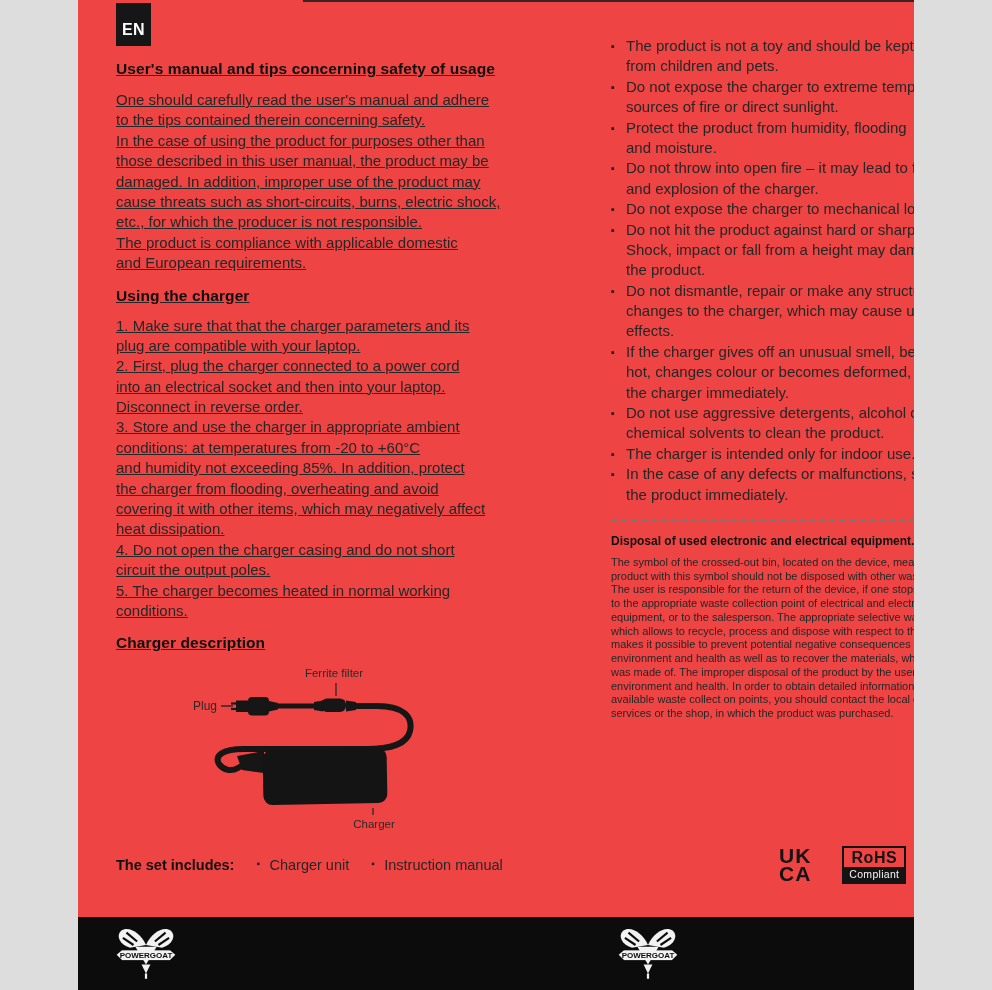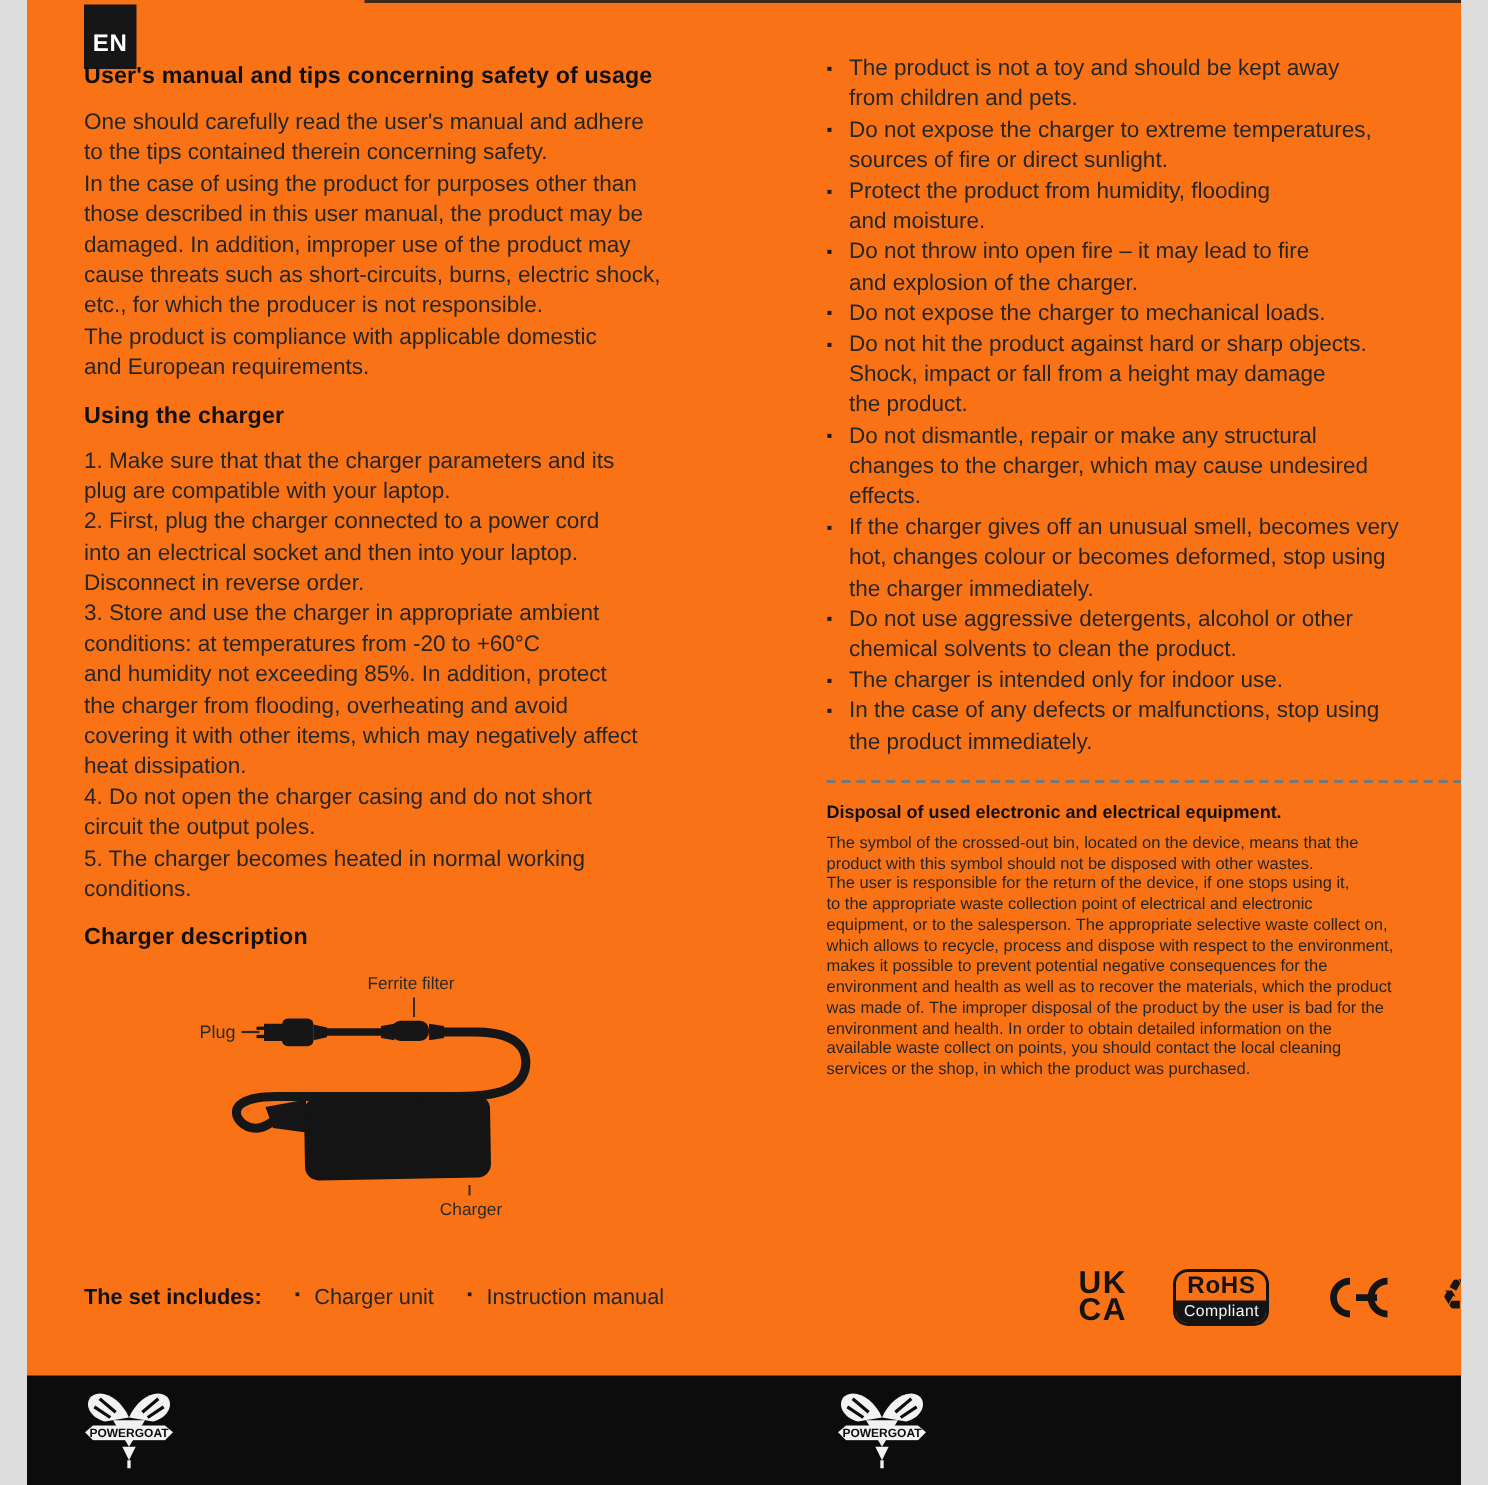--- a/index.html
+++ b/index.html
@@ -1,45 +1,45 @@
 <!DOCTYPE html>
 <html><head>
 <meta charset="utf-8">
 <style>
   html,body{margin:0;padding:0;background:#dddddd;}
   .page{
-    position:relative;width:956px;height:990px;background:#f97316;
+    position:relative;width:836px;height:990px;background:#ef4444;
     font-family:"Liberation Sans",sans-serif;color:#262626;overflow:hidden;
     margin:0 auto;
   }
   .topline{position:absolute;top:0;left:225px;width:767px;height:2px;background:#1c1c1c;opacity:.85;}
   .en-badge{
     position:absolute;left:38px;top:3px;width:35px;height:43px;background:#161616;
     color:#fff;font-weight:bold;font-size:16px;display:flex;align-items:flex-end;
     justify-content:center;padding-bottom:7px;box-sizing:border-box;letter-spacing:.5px;
   }
-  .col-left{position:absolute;left:38px;top:42px;width:470px;}
+  .col-left{position:absolute;left:38px;top:60px;width:470px;text-decoration:underline;}
   .col-right{position:absolute;left:533px;top:36px;width:424px;}
   .h{font-size:15.5px;font-weight:bold;color:#101010;margin:0 0 12px 0;letter-spacing:.1px;}
   .body-text{font-size:15px;line-height:1.36;white-space:pre-line;margin:0 0 13px 0;}
   .remarks{list-style:none;margin:0;padding:0;font-size:15px;line-height:1.36;}
   .remarks li{position:relative;padding-left:15px;white-space:pre-line;}
   .remarks li::before{content:"▪";position:absolute;left:0;top:0;font-size:11px;line-height:1.85;color:#1d1d1d;}
   .divider{border:none;border-top:2px dashed #777;margin:15px 0 12px 0;}
   .small-h{font-size:12px;font-weight:bold;color:#101010;margin:0 0 8px 0;}
   .small-text{font-size:11px;line-height:1.25;white-space:pre-line;margin:0;}
   .diagram{display:block;margin:2px 0 0 0;}
   .diagram text{font-family:"Liberation Sans",sans-serif;fill:#2a2a2a;}
   .set-line{position:absolute;left:38px;top:857px;display:flex;align-items:center;gap:22px;font-size:14.5px;}
   .set-label{font-weight:bold;color:#101010;}
   .set-item{position:relative;padding-left:13px;}
   .set-item::before{content:"▪";position:absolute;left:0;top:1px;font-size:10px;color:#1d1d1d;}
   .cert-row{position:absolute;left:701px;top:846px;display:flex;align-items:center;gap:31px;}
   .ukca{font-weight:bold;font-size:21px;line-height:.88;color:#141414;letter-spacing:1px;}
-  .rohs{border:2.5px solid #141414;border-radius:10px;text-align:center;overflow:hidden;}
+  .rohs{border:2.5px solid #141414;border-radius:0;text-align:center;overflow:hidden;}
   .rohs-title{font-weight:bold;font-size:16px;color:#141414;padding:1px 7px 0 7px;letter-spacing:.5px;}
   .rohs-sub{background:#141414;color:#f7f7f7;font-size:10.5px;padding:1px 5px 2px 5px;letter-spacing:.3px;}
   .recycle{font-size:30px;color:#161616;line-height:1;}
   .footer{position:absolute;left:0;top:917px;width:992px;height:73px;background:#0c0c0c;padding-left:16px;}
   .goat{position:absolute;top:6px;}
   .goat.g1{left:36px;} .goat.g2{left:538px;}
   .goat text{font-family:"Liberation Sans",sans-serif;font-weight:bold;}
 </style>
 </head>
 <body>

